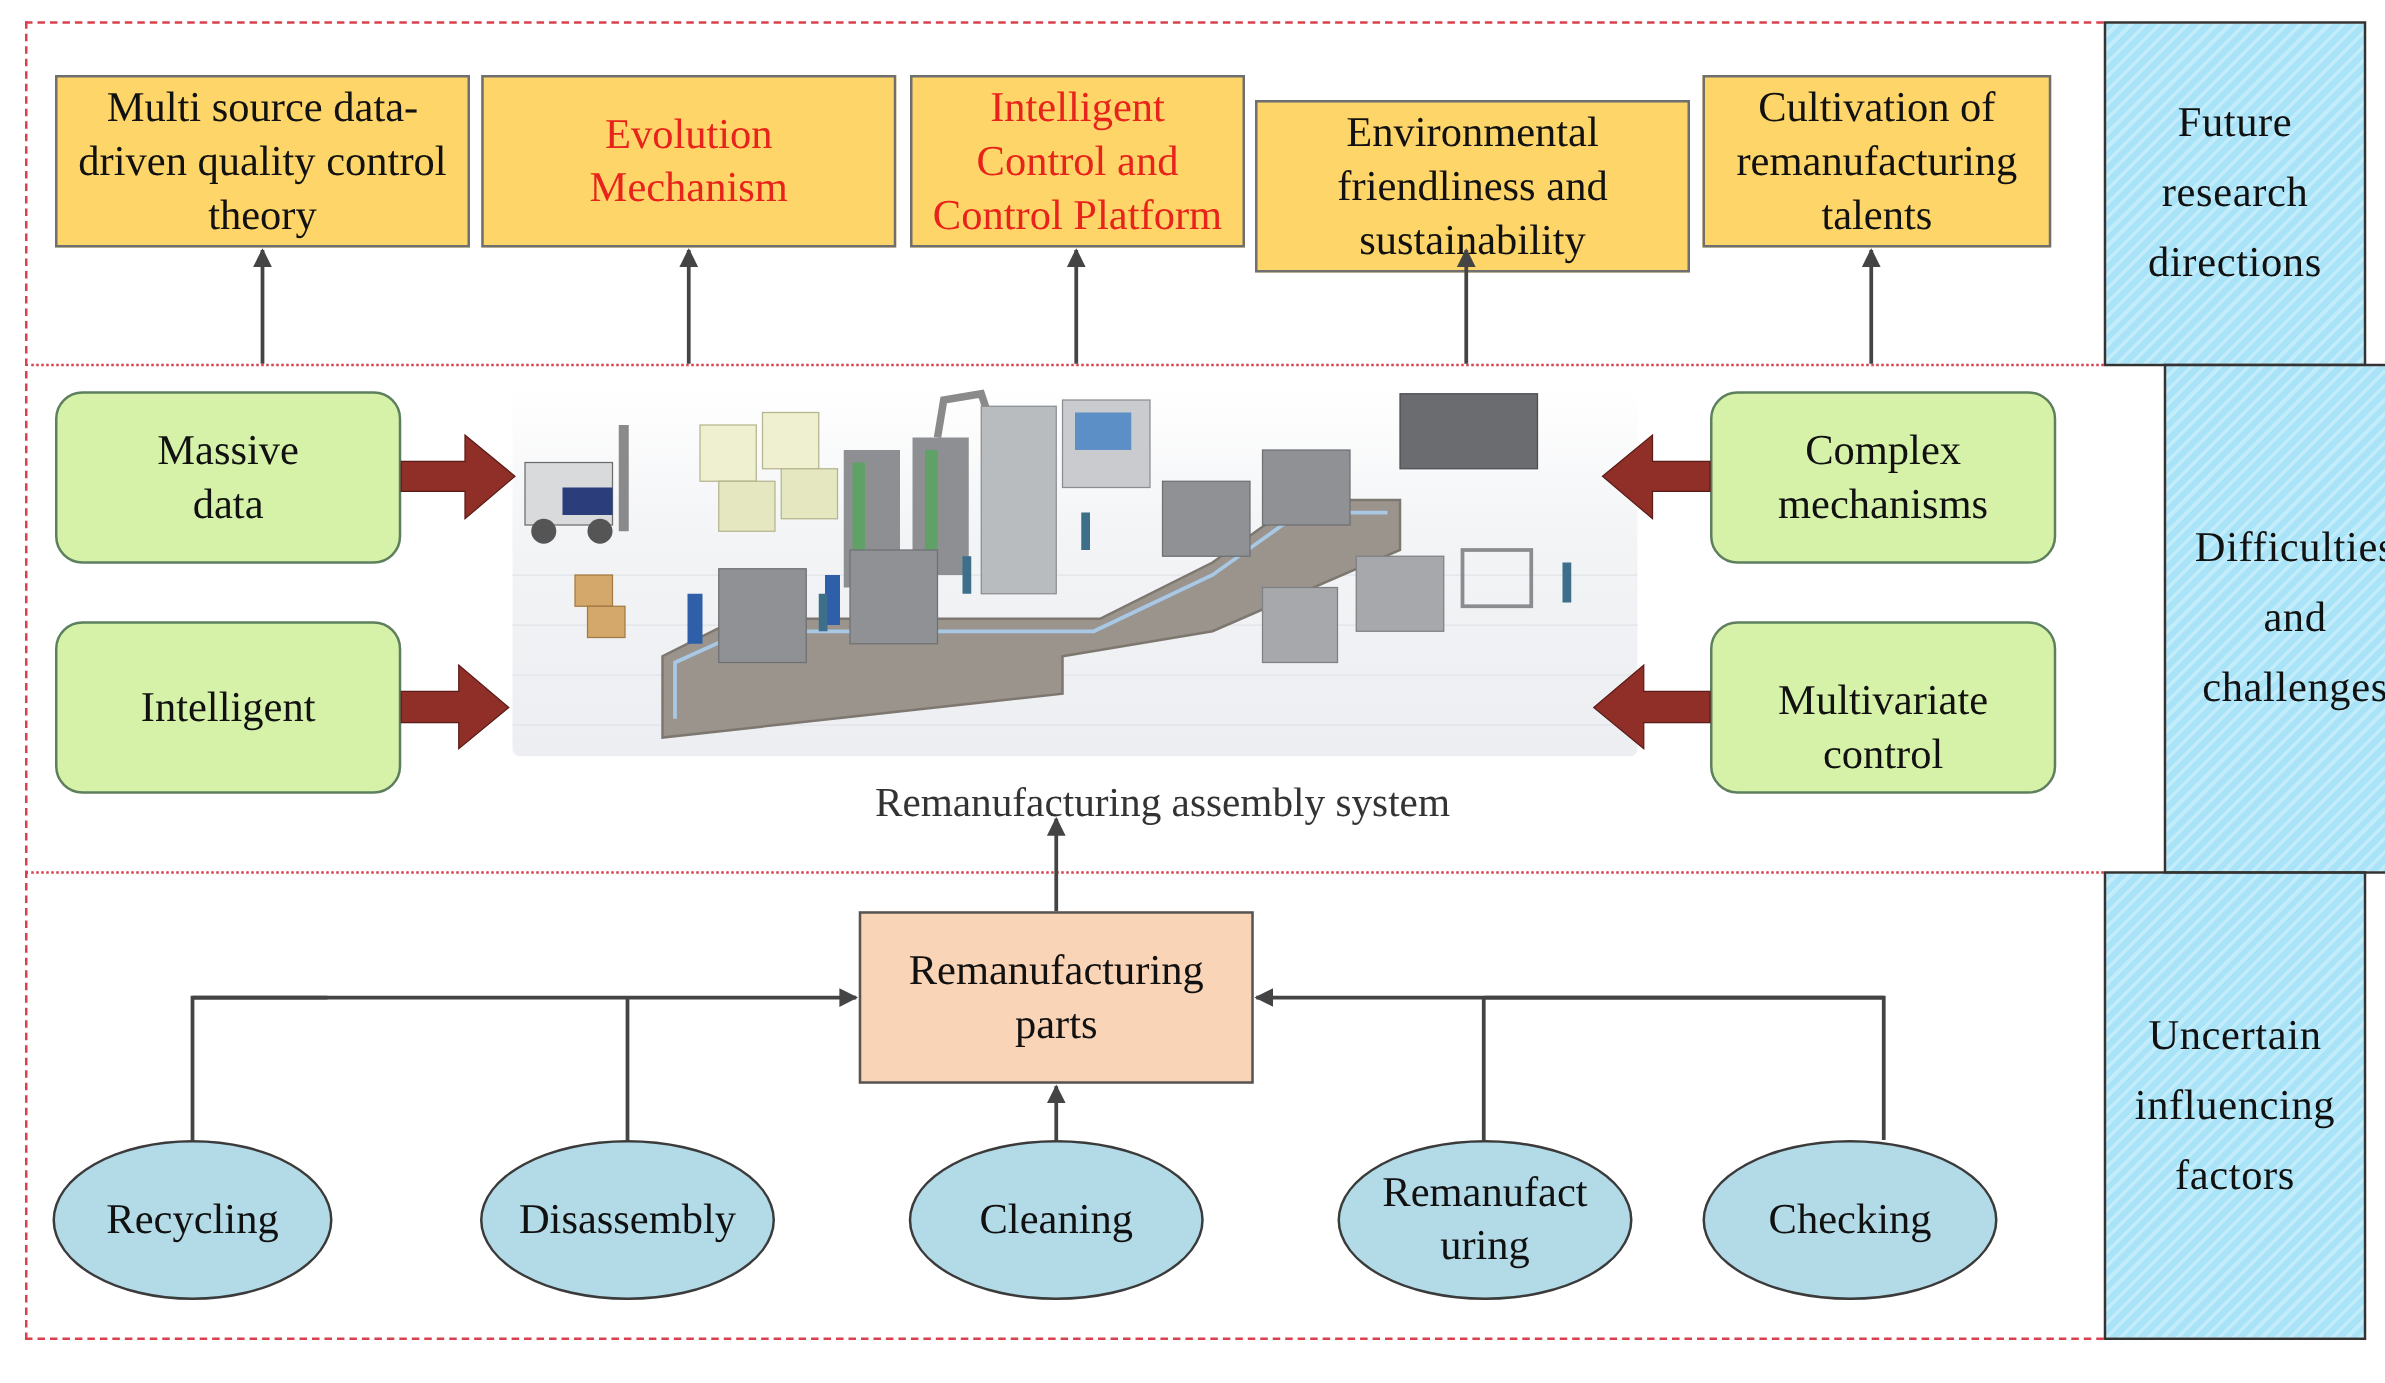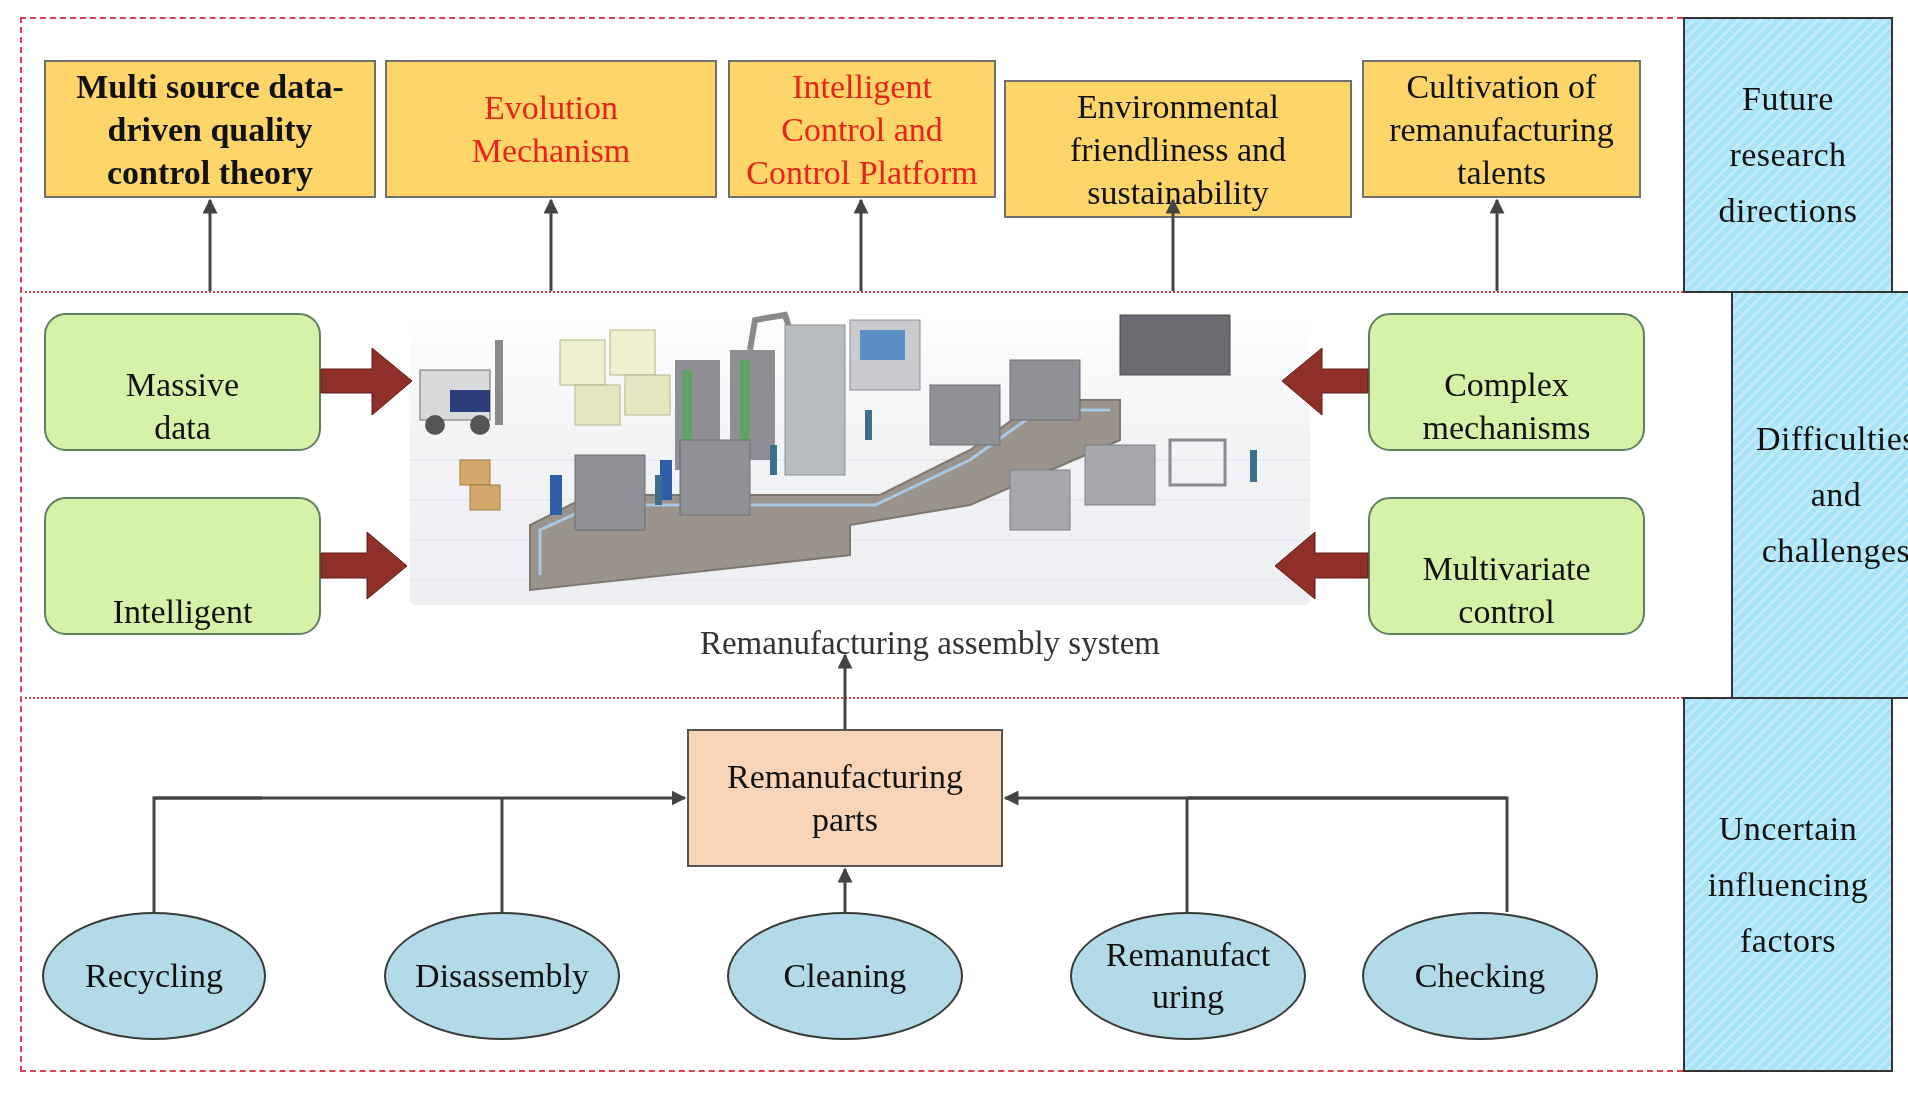--- a/index.html
+++ b/index.html
@@ -6,21 +6,21 @@
   body { width:1908px; height:1106px; position:relative; overflow:hidden;
          font-family:"Liberation Serif", "DejaVu Serif", serif; color:#111; }
   .abs { position:absolute; box-sizing:border-box; }
   .dash-h { position:absolute; height:0; border-top:2.5px dashed #d9414e; }
   .dash-v { position:absolute; width:0; border-left:2.5px dashed #d9414e; }
   .ybox { position:absolute; box-sizing:border-box; background:#fdd568; border:2px solid #6f6f6f;
           display:flex; align-items:center; justify-content:center; text-align:center;
           font-size:34px; line-height:43px; padding:0 6px; }
   .ybox.red { color:#e8231b; }
   .gbox { position:absolute; box-sizing:border-box; background:#d6f2a8; border:2px solid #5e7f5e;
-          border-radius:22px; display:flex; align-items:flex-end; justify-content:center;
+          border-radius:22px; display:flex; align-items:center; justify-content:center;
           text-align:center; font-size:34px; line-height:43px; }
   .ellipse { position:absolute; box-sizing:border-box; background:#b3dbe7; border:2px solid #3b3b3b;
              border-radius:50%; display:flex; align-items:center; justify-content:center;
              text-align:center; font-size:34px; line-height:42px; }
   .pbox { position:absolute; box-sizing:border-box; background:#fad4b6; border:2px solid #555;
           display:flex; align-items:center; justify-content:center; text-align:center;
           font-size:34px; line-height:43px; }
   .side { position:absolute; left:1683px; width:210px; box-sizing:border-box;
           border:2px solid #333;
           background: repeating-linear-gradient(135deg, #a9e3f7 0px, #a9e3f7 5px, #c2ecfa 5px, #c2ecfa 8px);
@@ -41,21 +41,21 @@
 <div class="side" style="top:17px; height:276px;">
     <span style="width:170px;">Future research directions</span>
   </div>
 <div class="side" style="top:291px; height:408px;margin-left:48px;">
     <span style="width:180px;">Difficulties and challenges</span>
   </div>
 <div class="side" style="top:697px; height:375px;">
     <span style="width:180px;">Uncertain influencing factors</span>
   </div>
 
-<div class="ybox" id="fd0" style="left:44px; top:60px; width:332px; height:138px;font-weight:bold;">
+<div class="ybox" id="fd0" style="left:44px; top:60px; width:332px; height:138px;">
     <span>Multi source data-driven quality control theory</span>
   </div>
 <div class="ybox red" id="fd1" style="left: 385px; top: 60px; width: 332px; height: 138px; color: rgb(232, 35, 27);">
     <span style="width:200px;">Evolution Mechanism</span>
   </div>
 <div class="ybox red" id="fd2" style="left: 728px; top: 60px; width: 268px; height: 138px; color: rgb(232, 35, 27); text-align: center;">
     <span>Intelligent Control and Control Platform</span>
   </div>
 <div class="ybox" id="fd3" style="left:1004px; top:60px; width:348px; height:138px;margin-top:20px;">
     <span>Environmental friendliness and sustainability</span>

